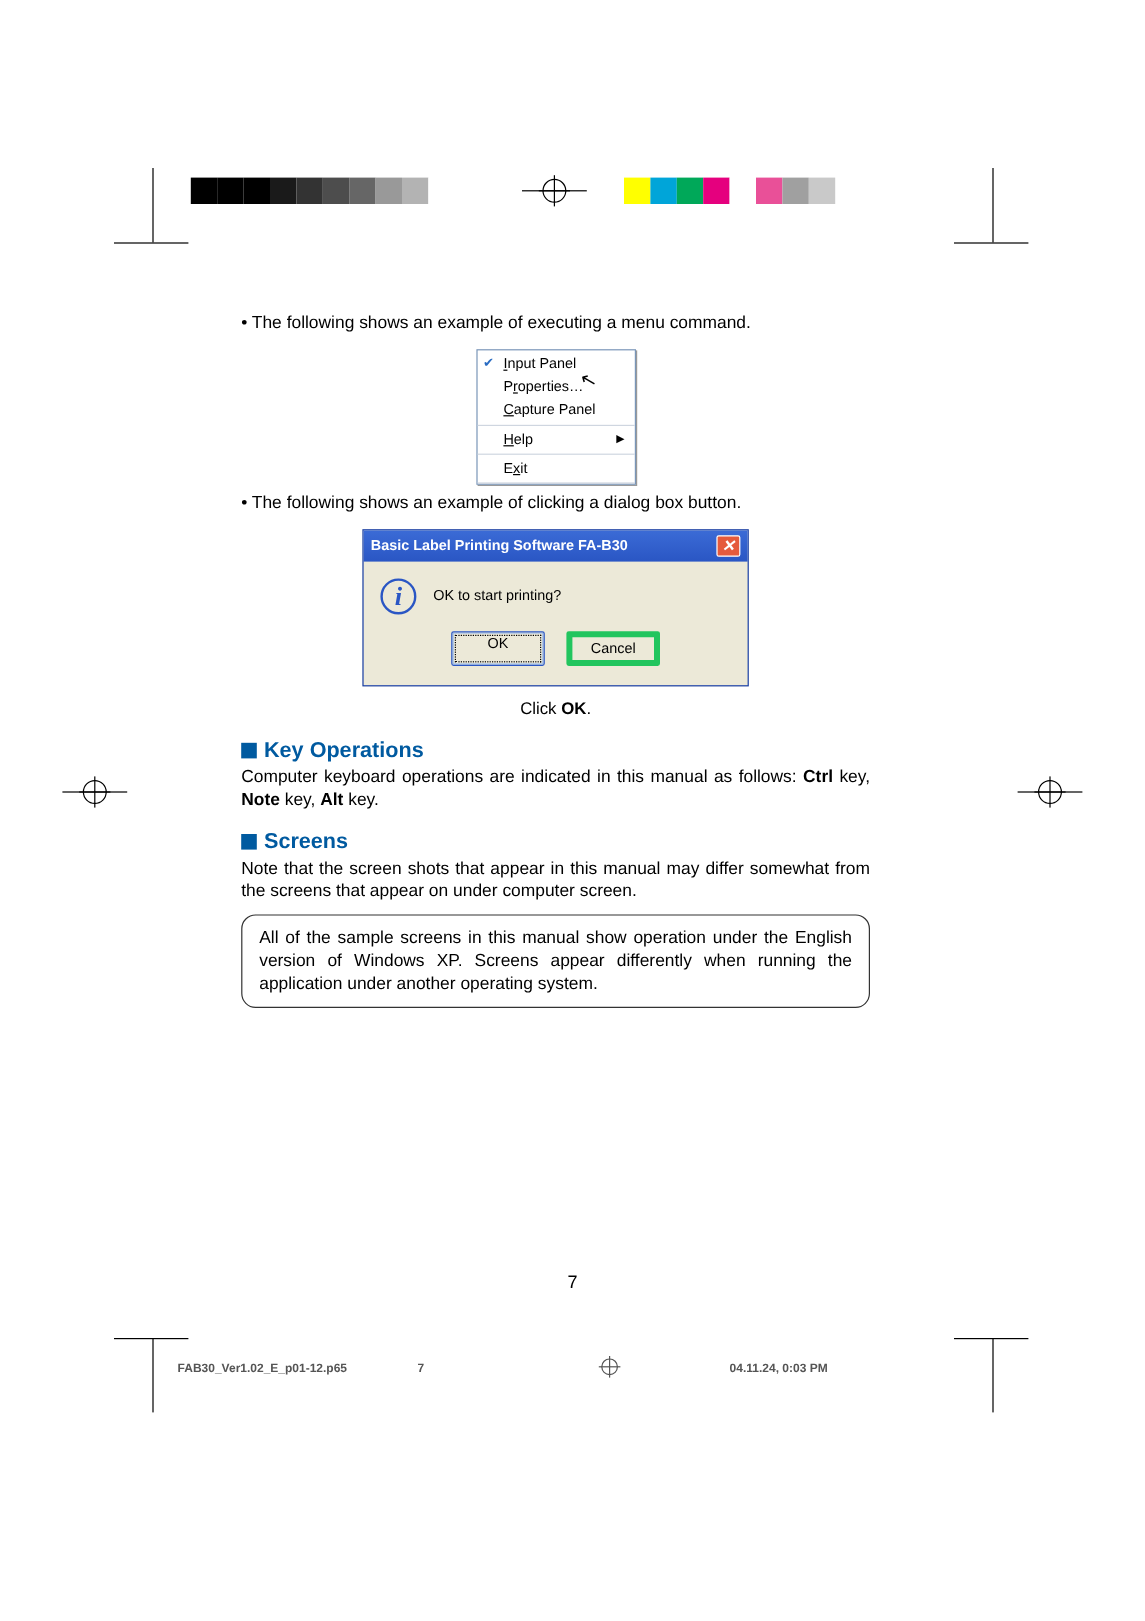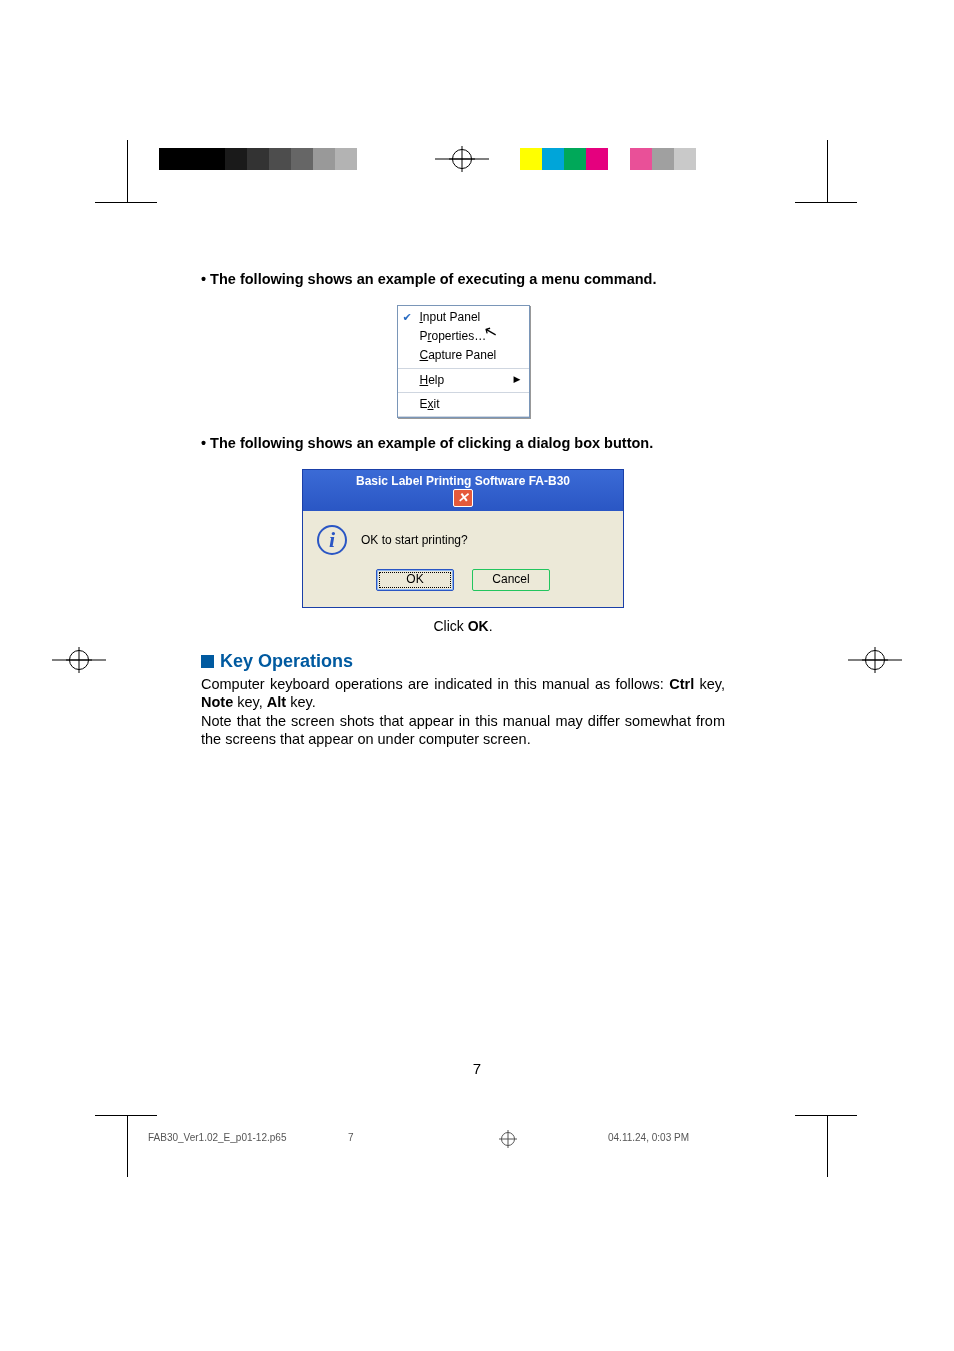--- a/index.html
+++ b/index.html
@@ -44,21 +44,21 @@
   }
   .sec-head {
     color: #005aa0;
     font-weight: bold;
     font-size: 18px;
     margin: 14px 0 2px 0;
   }
   .sq { display:inline-block; width:13px; height:13px; background:#005aa0; margin-right:6px; transform:translateY(1px);}
   .justify { text-align: justify; }
   ul.bul { list-style:none; padding:0; margin:4px 0 0 0;}
-  ul.bul li { padding-left:14px; text-indent:-14px; margin:16px 0;font-weight:bold;}
+  ul.bul li { padding-left:14px; text-indent:-14px; margin:6px 0;}
   ul.bul li:before { content:"•  "; }
   .centered { text-align:center; }
   .caption { font-size:14px; margin:10px 0 6px 0; }
   
   .menu-shot {
     width: 133px;
     margin: 12px auto 0 auto;
     border: 1px solid #7a96b8;
     background:#fff;
     font-size:12px;
@@ -78,32 +78,32 @@
     width: 322px;
     margin: 12px auto 0 auto;
     border: 1px solid #1a3fa8;
     background: #ece9d8;
     font-family: Tahoma, Arial, sans-serif;
     font-size: 12px;
   }
   .dlg .titlebar{
     background: linear-gradient(#3b6bd6,#2a56c4);
     color:#fff; font-weight:bold; font-style:italic;
-    padding:4px 6px; display:flex; align-items:center;flex-direction:column;
+    padding:4px 6px; display:flex; align-items:center;
   }
   .dlg .titlebar .t{flex:1; font-style:normal; font-weight:bold;}
   .dlg .xbtn{width:20px;height:18px;background:#e55a3c;border:1px solid #fff;color:#fff;font-weight:bold;font-size:13px;display:flex;align-items:center;justify-content:center;border-radius:2px;}
   .dlg .body{padding:14px 14px 6px 14px; display:flex; gap:14px; align-items:center;}
   .dlg .info-ico{
     width:30px;height:30px;border:2px solid #2a56c4;border-radius:50%;
     display:flex;align-items:center;justify-content:center;
     color:#2a56c4;font-family:"Times New Roman",serif;font-weight:bold;font-size:22px;font-style:italic;
   }
   .dlg .btns{display:flex;gap:18px;justify-content:center;padding:8px 0 16px 0;}
-  .dlg .btn{min-width:78px;padding:2px 12px;border:1px solid #22c55e;background:#ece9d8;border-radius:2px;font-size:12px;text-align:center;}
+  .dlg .btn{min-width:78px;padding:2px 12px;border:5px solid #22c55e;background:#ece9d8;border-radius:2px;font-size:12px;text-align:center;}
   .dlg .btn.default{outline:1px dotted #000; outline-offset:-4px; border:1px solid #2a56c4; box-shadow:inset 0 0 0 1px #8eb6f0;}
   
   .note {
     border: 1.5px solid #333;
     border-radius: 12px;
     padding: 10px 14px;
     margin-top: 10px;
     text-align: justify;
   }
   .pagenum {
@@ -114,21 +114,22 @@
     font-size:15px;
   }
   .footer {
     position:absolute;
     left:148px;
     top:1132px;
     width:660px;
     font-size:10px;
     color:#555;
     display:flex;
-    align-items:flex-start;
+    align-items:flex-end;
+    font-weight:bold;
   }
   .footer .mid{flex:1;text-align:center;}
   .footer .reg{width:14px;height:14px;border:1px solid #555;border-radius:50%;position:relative;margin:0 auto;}
   .footer .reg:before,.footer .reg:after{content:"";position:absolute;background:#555;}
   .footer .reg:before{left:50%;top:-3px;bottom:-3px;width:1px;transform:translateX(-0.5px);}
   .footer .reg:after{top:50%;left:-3px;right:-3px;height:1px;transform:translateY(-0.5px);}
 </style>
 </head>
 <body>
 
@@ -221,21 +222,25 @@
     <span>Click </span><b>OK</b><span>.</span>
   </div>
 
   <div class="sec-head">
     <span class="sq"></span><span>Key Operations</span>
   </div>
   <div class="justify">
     <span>Computer keyboard operations are indicated in this manual as follows: </span><b>Ctrl</b><span> key, </span><b>Note</b><span> key, </span><b>Alt</b><span> key.</span>
   </div>
 
+  <div class="sec-head">
+    <span class="sq"></span><span>Screens</span>
+  </div>
   <div class="justify">Note that the screen shots that appear in this manual may differ somewhat from the screens that appear on under computer screen.</div>
+  <div class="note justify">All of the sample screens in this manual show operation under the English version of Windows XP. Screens appear differently when running the application under another operating system.</div>
 
 </div>
 
 <div class="pagenum">7</div>
 
 <div class="footer">
   <div style="width:200px;">FAB30_Ver1.02_E_p01-12.p65</div>
   <div style="width:60px;text-align:left;">7</div>
   <div class="mid">
       <div class="reg"></div>

